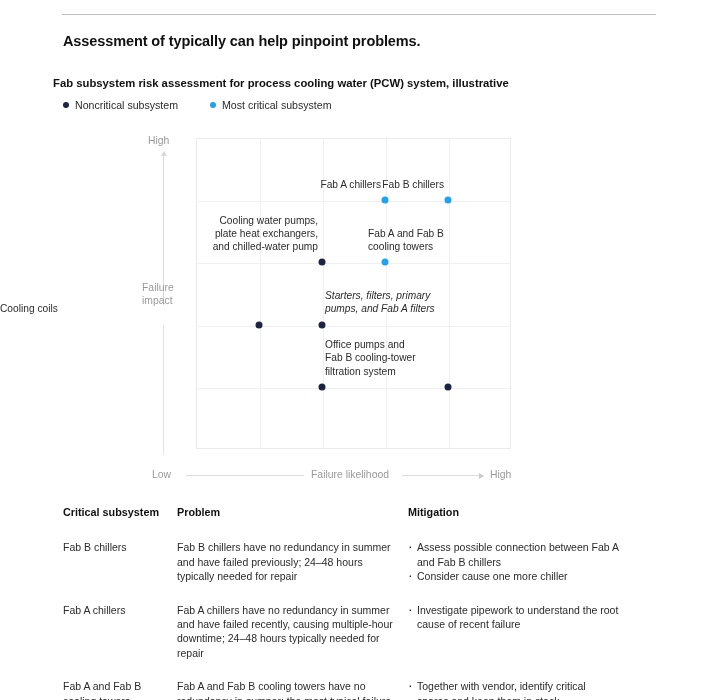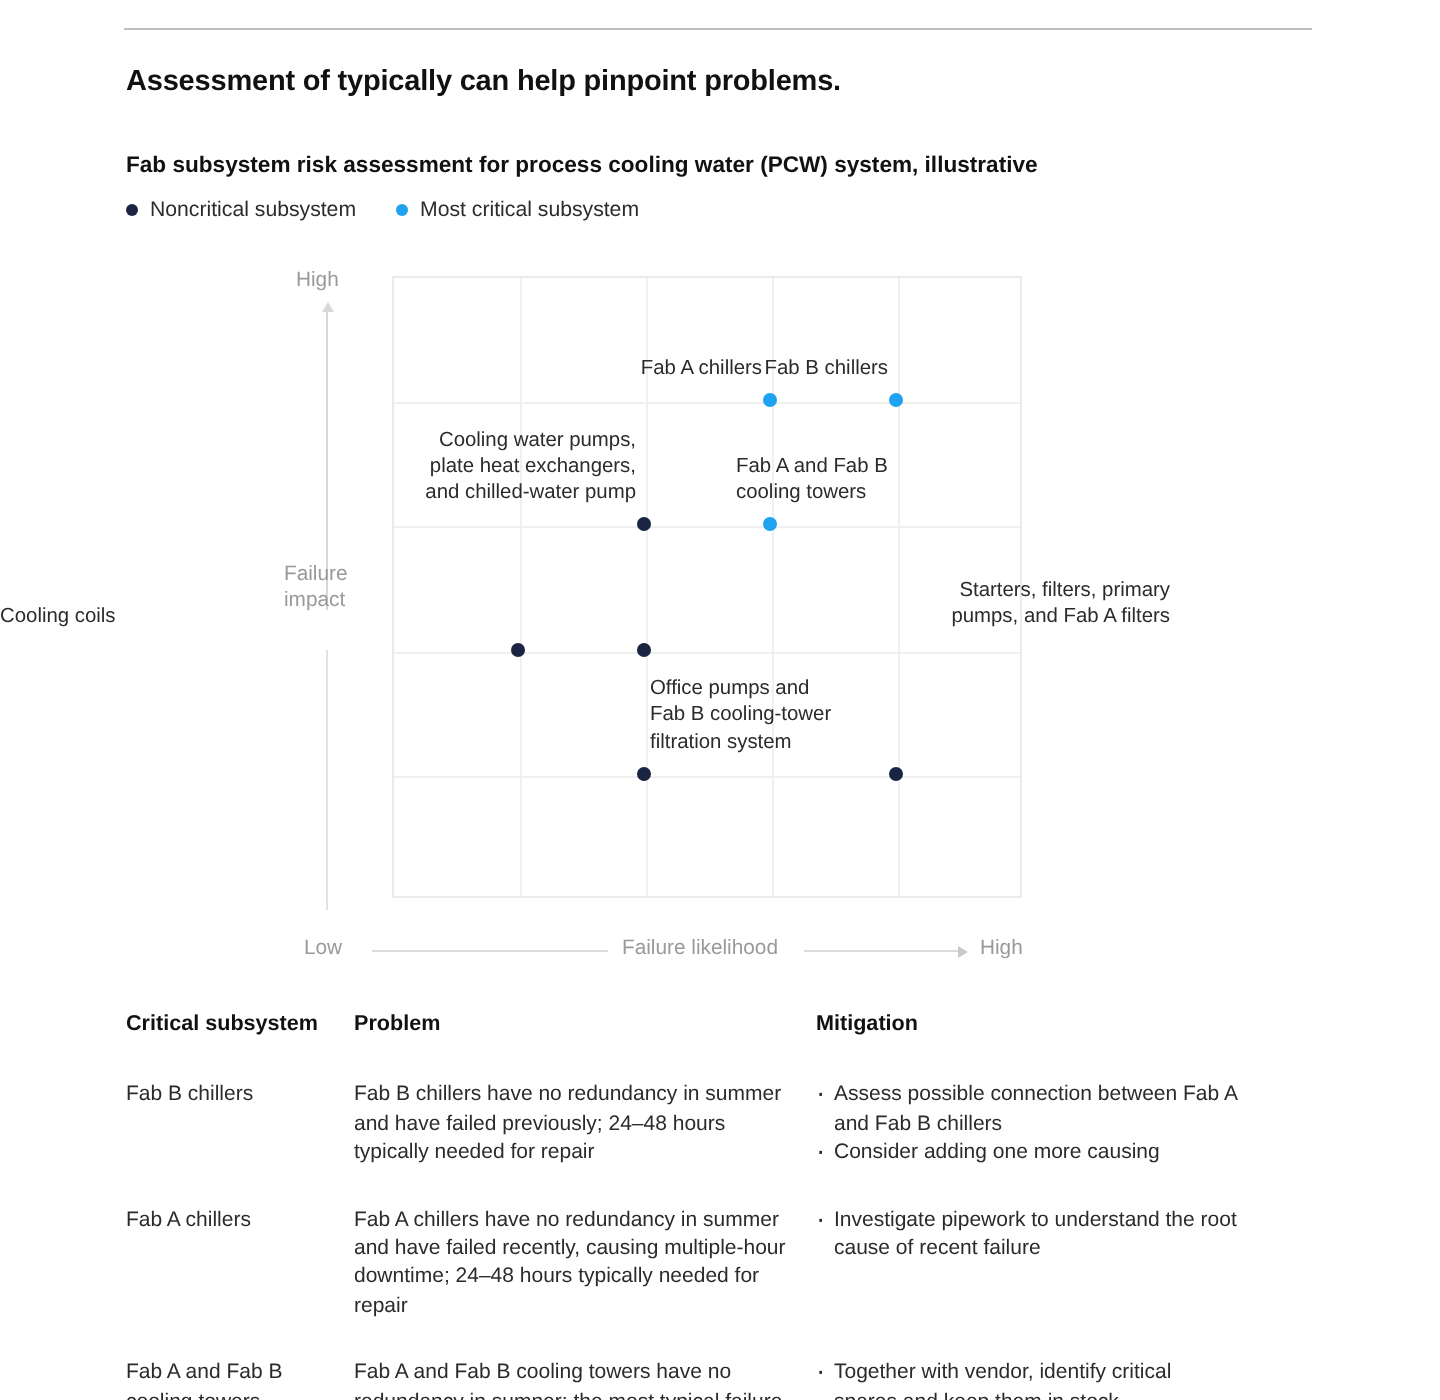--- a/index.html
+++ b/index.html
@@ -29,41 +29,41 @@
     position: absolute;
     left: 63px; top: 33px;
     width: 600px;
     font-size: 14.5px;
     font-weight: bold;
     letter-spacing: -0.1px;
     color: #111111;
   }
   .subhead {
     position: absolute;
-    left: 63px; top: 77px;
+    left: 53px; top: 77px;
     width: 600px;
     font-size: 11.3px;
     font-weight: bold;
     color: #111111;
   }
 
   
   .legend {
     position: absolute;
     left: 63px; top: 99px;
     display: flex;
     align-items: flex-end;
   }
   .legend-item {
     display: flex;
     align-items: center;
     font-size: 10.6px;
     color: #2b2b2b;
   }
-  .legend-item + .legend-item { margin-left: 20px; }
+  .legend-item + .legend-item { margin-left: 32px; }
   .legend-dot {
     width: 6px; height: 6px;
     border-radius: 50%;
     margin-right: 6px;
     display: inline-block;
   }
 
   
   .chart {
     position: absolute;
@@ -278,41 +278,41 @@
       <div class="pt" style="left: 385px; top: 262.4px; background: rgb(31, 163, 240);"></div>
       <div class="pt-label" style="top: 227px; left: 368px; width: 260px; text-align: left;">Fab A and Fab B
 cooling towers</div>
       <div class="pt" style="left: 322px; top: 262.4px; background: rgb(28, 36, 68);"></div>
       <div class="pt-label" style="top: 213.8px; left: 0px; width: 318px; text-align: right;">Cooling water pumps,
 plate heat exchangers,
 and chilled-water pump</div>
       <div class="pt" style="left: 259px; top: 324.6px; background: rgb(28, 36, 68);"></div>
       <div class="pt-label" style="top: 302.4px; left: 0px; width: 255px; ">Cooling coils</div>
       <div class="pt" style="left: 322px; top: 324.6px; background: rgb(28, 36, 68);"></div>
-      <div class="pt-label" style="top: 289.2px; left: 325px; width: 260px; text-align: right;">Starters, filters, primary
+      <div class="pt-label" style="top: 289.2px; left: 325px; width: 260px; text-align: left; font-style: italic;">Starters, filters, primary
 pumps, and Fab A filters</div>
       <div class="pt" style="left: 322px; top: 386.8px; background: rgb(28, 36, 68);"></div>
       <div class="pt-label" style="top: 338.2px; left: 325px; width: 260px; text-align: left;">Office pumps and
 Fab B cooling-tower
 filtration system</div>
       <div class="pt" style="left: 448px; top: 386.8px; background: rgb(28, 36, 68);"></div>
     </div>
 
   <div class="table">
     <div class="trow thead">
       <div class="tcell c-sub">Critical subsystem</div>
       <div class="tcell c-prob">Problem</div>
       <div class="tcell c-mit">Mitigation</div>
     </div>
     <div class="head-gap"></div>
     <div id="table-body">
         <div class="trow">
           <div class="tcell c-sub">Fab B chillers</div>
           <div class="tcell c-prob">Fab B chillers have no redundancy in summer and have failed previously; 24–48 hours typically needed for repair</div>
-          <div class="tcell c-mit"><ul class="bullets"><li>Assess possible connection between Fab A and Fab B chillers</li><li>Consider adding one more causing</li></ul></div>
+          <div class="tcell c-mit"><ul class="bullets"><li>Assess possible connection between Fab A and Fab B chillers</li><li>Consider cause one more chiller</li></ul></div>
         </div>
         <div class="row-gap"></div>
         <div class="trow">
           <div class="tcell c-sub">Fab A chillers</div>
           <div class="tcell c-prob">Fab A chillers have no redundancy in summer and have failed recently, causing multiple-hour downtime; 24–48 hours typically needed for repair</div>
           <div class="tcell c-mit"><ul class="bullets"><li>Investigate pipework to understand the root cause of recent failure</li></ul></div>
         </div>
         <div class="row-gap"></div>
         <div class="trow">
           <div class="tcell c-sub">Fab A and Fab B cooling towers</div>

